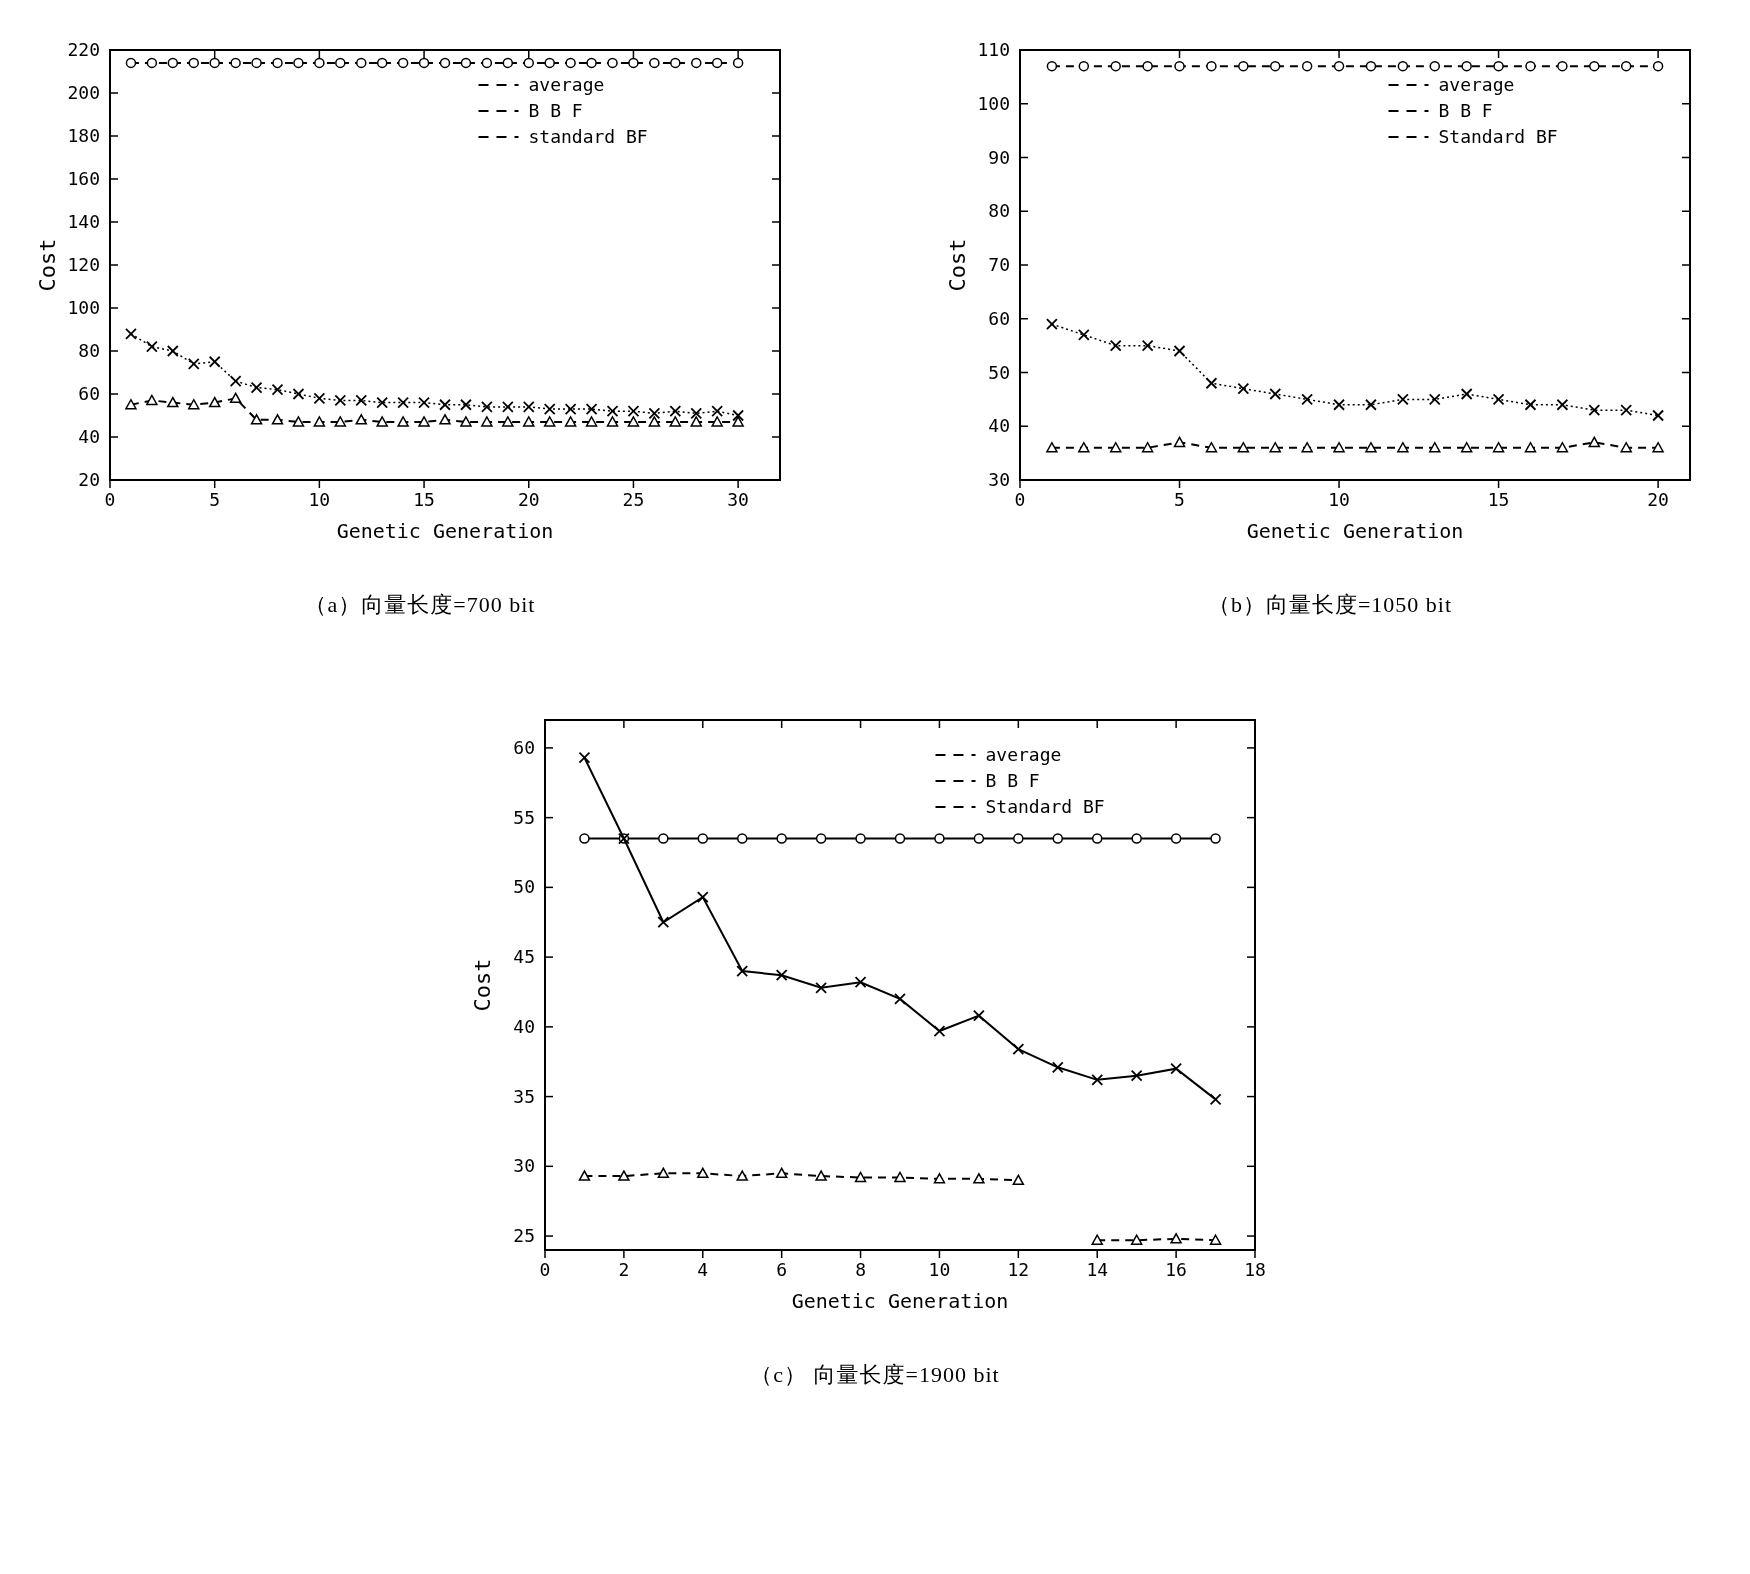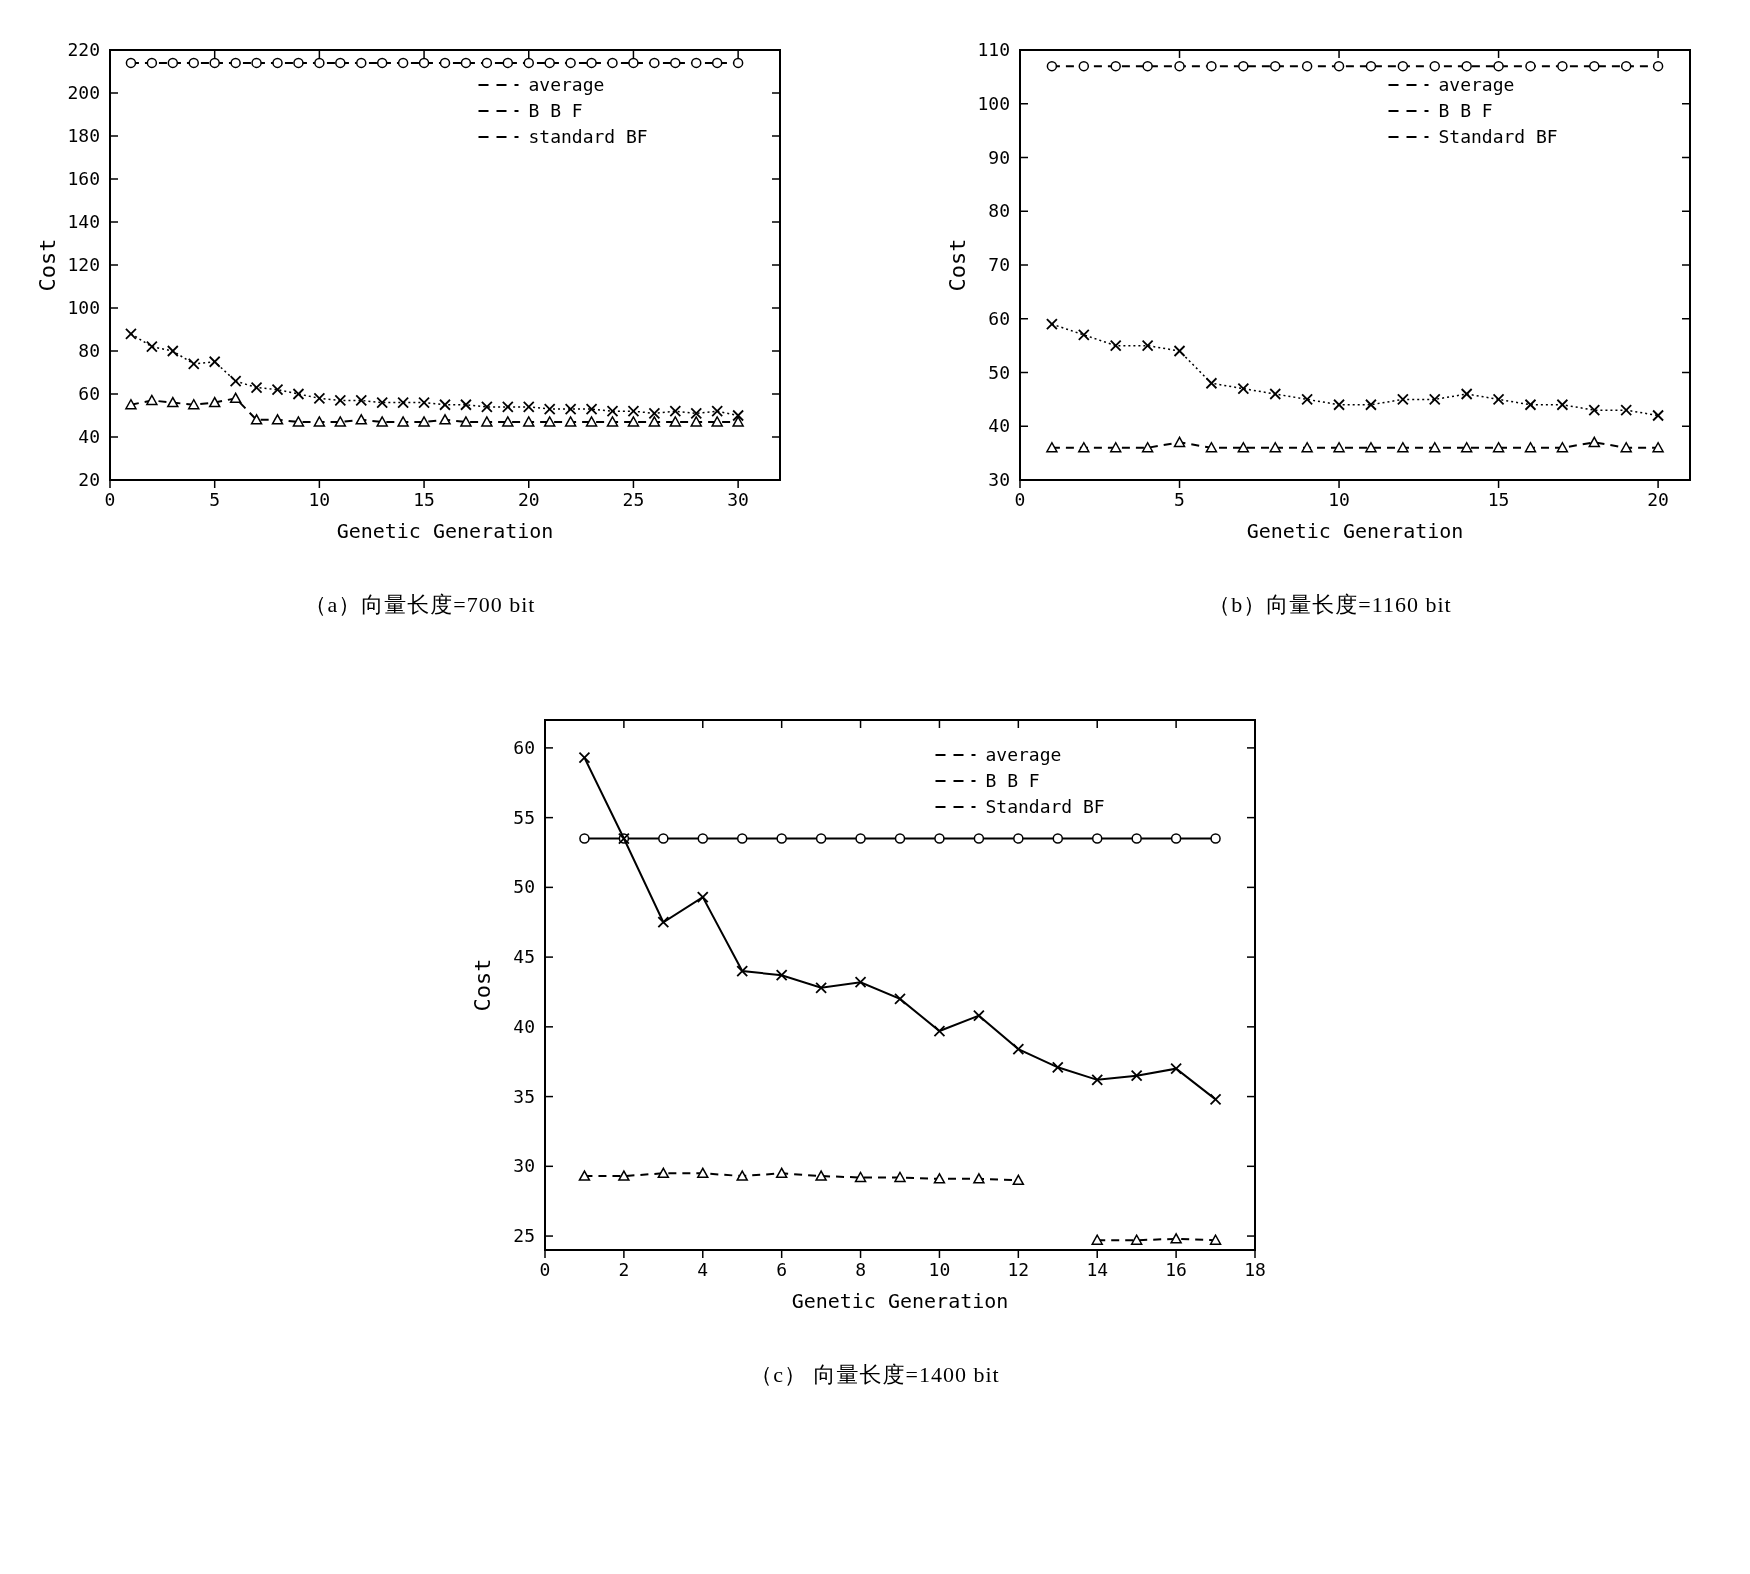--- a/index.html
+++ b/index.html
@@ -472,21 +472,21 @@
           <g class="legend">
             <line x1="448.50000000000006" x2="488.50000000000006" y1="55" y2="55" stroke="#000" stroke-width="2" stroke-dasharray="10 8"></line>
             <text x="498.50000000000006" y="61">average</text>
             <line x1="448.50000000000006" x2="488.50000000000006" y1="81" y2="81" stroke="#000" stroke-width="2" stroke-dasharray="10 8"></line>
             <text x="498.50000000000006" y="87">B B F</text>
             <line x1="448.50000000000006" x2="488.50000000000006" y1="107" y2="107" stroke="#000" stroke-width="2" stroke-dasharray="10 8"></line>
             <text x="498.50000000000006" y="113">Standard BF</text>
           </g>
         </svg>
       </div>
-    <div class="caption">（b）向量长度=1160 bit</div>
+    <div class="caption">（b）向量长度=1050 bit</div>
   </div>
 </div>
 
 <div class="bottom-row">
   <div class="chart-block">
     <div class="chart-wrap" id="wrap-c">
         <svg width="820" height="620">
           <rect x="80" y="20" width="710" height="530" class="axis-line"></rect>
           <line x1="80" x2="80" y1="550" y2="558" class="tick-line"></line>
           <line x1="80" x2="80" y1="20" y2="28" class="tick-line"></line>
@@ -652,15 +652,15 @@
           <g class="legend">
             <line x1="470.50000000000006" x2="510.50000000000006" y1="55" y2="55" stroke="#000" stroke-width="2" stroke-dasharray="10 8"></line>
             <text x="520.5" y="61">average</text>
             <line x1="470.50000000000006" x2="510.50000000000006" y1="81" y2="81" stroke="#000" stroke-width="2" stroke-dasharray="10 8"></line>
             <text x="520.5" y="87">B B F</text>
             <line x1="470.50000000000006" x2="510.50000000000006" y1="107" y2="107" stroke="#000" stroke-width="2" stroke-dasharray="10 8"></line>
             <text x="520.5" y="113">Standard BF</text>
           </g>
         </svg>
       </div>
-    <div class="caption">（c） 向量长度=1400 bit</div>
+    <div class="caption">（c） 向量长度=1900 bit</div>
   </div>
 </div>
 
 </body></html>

